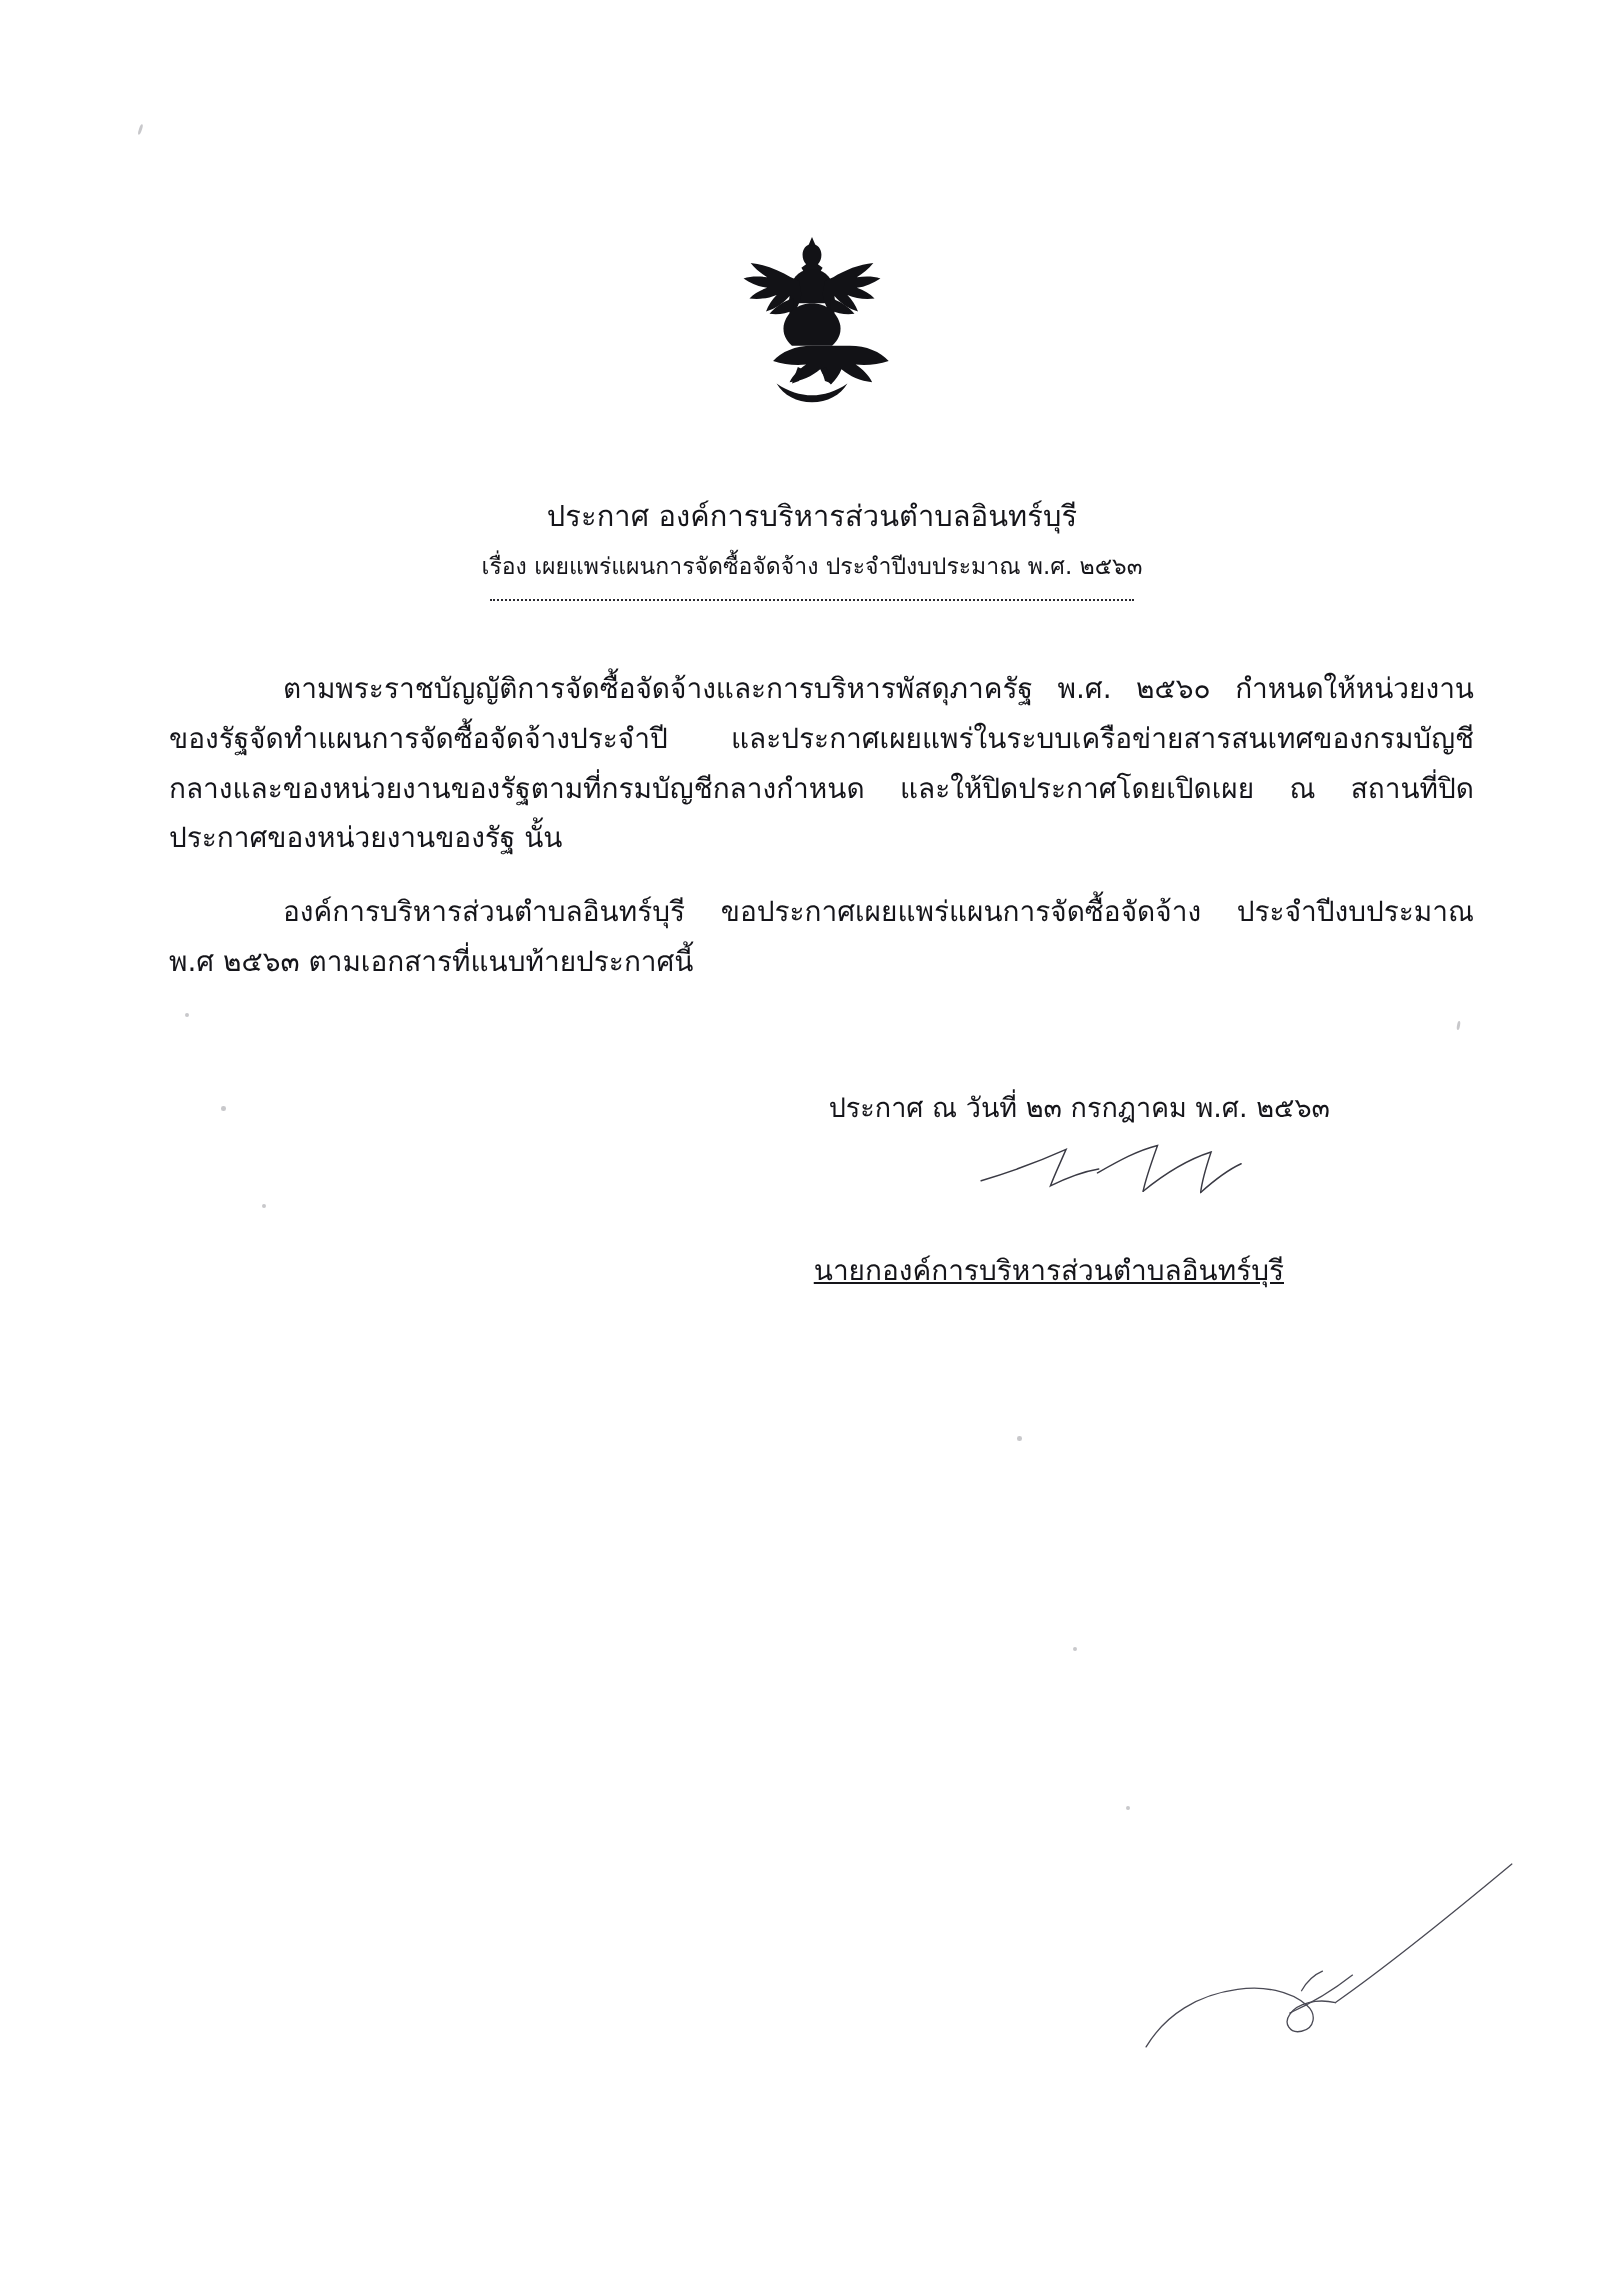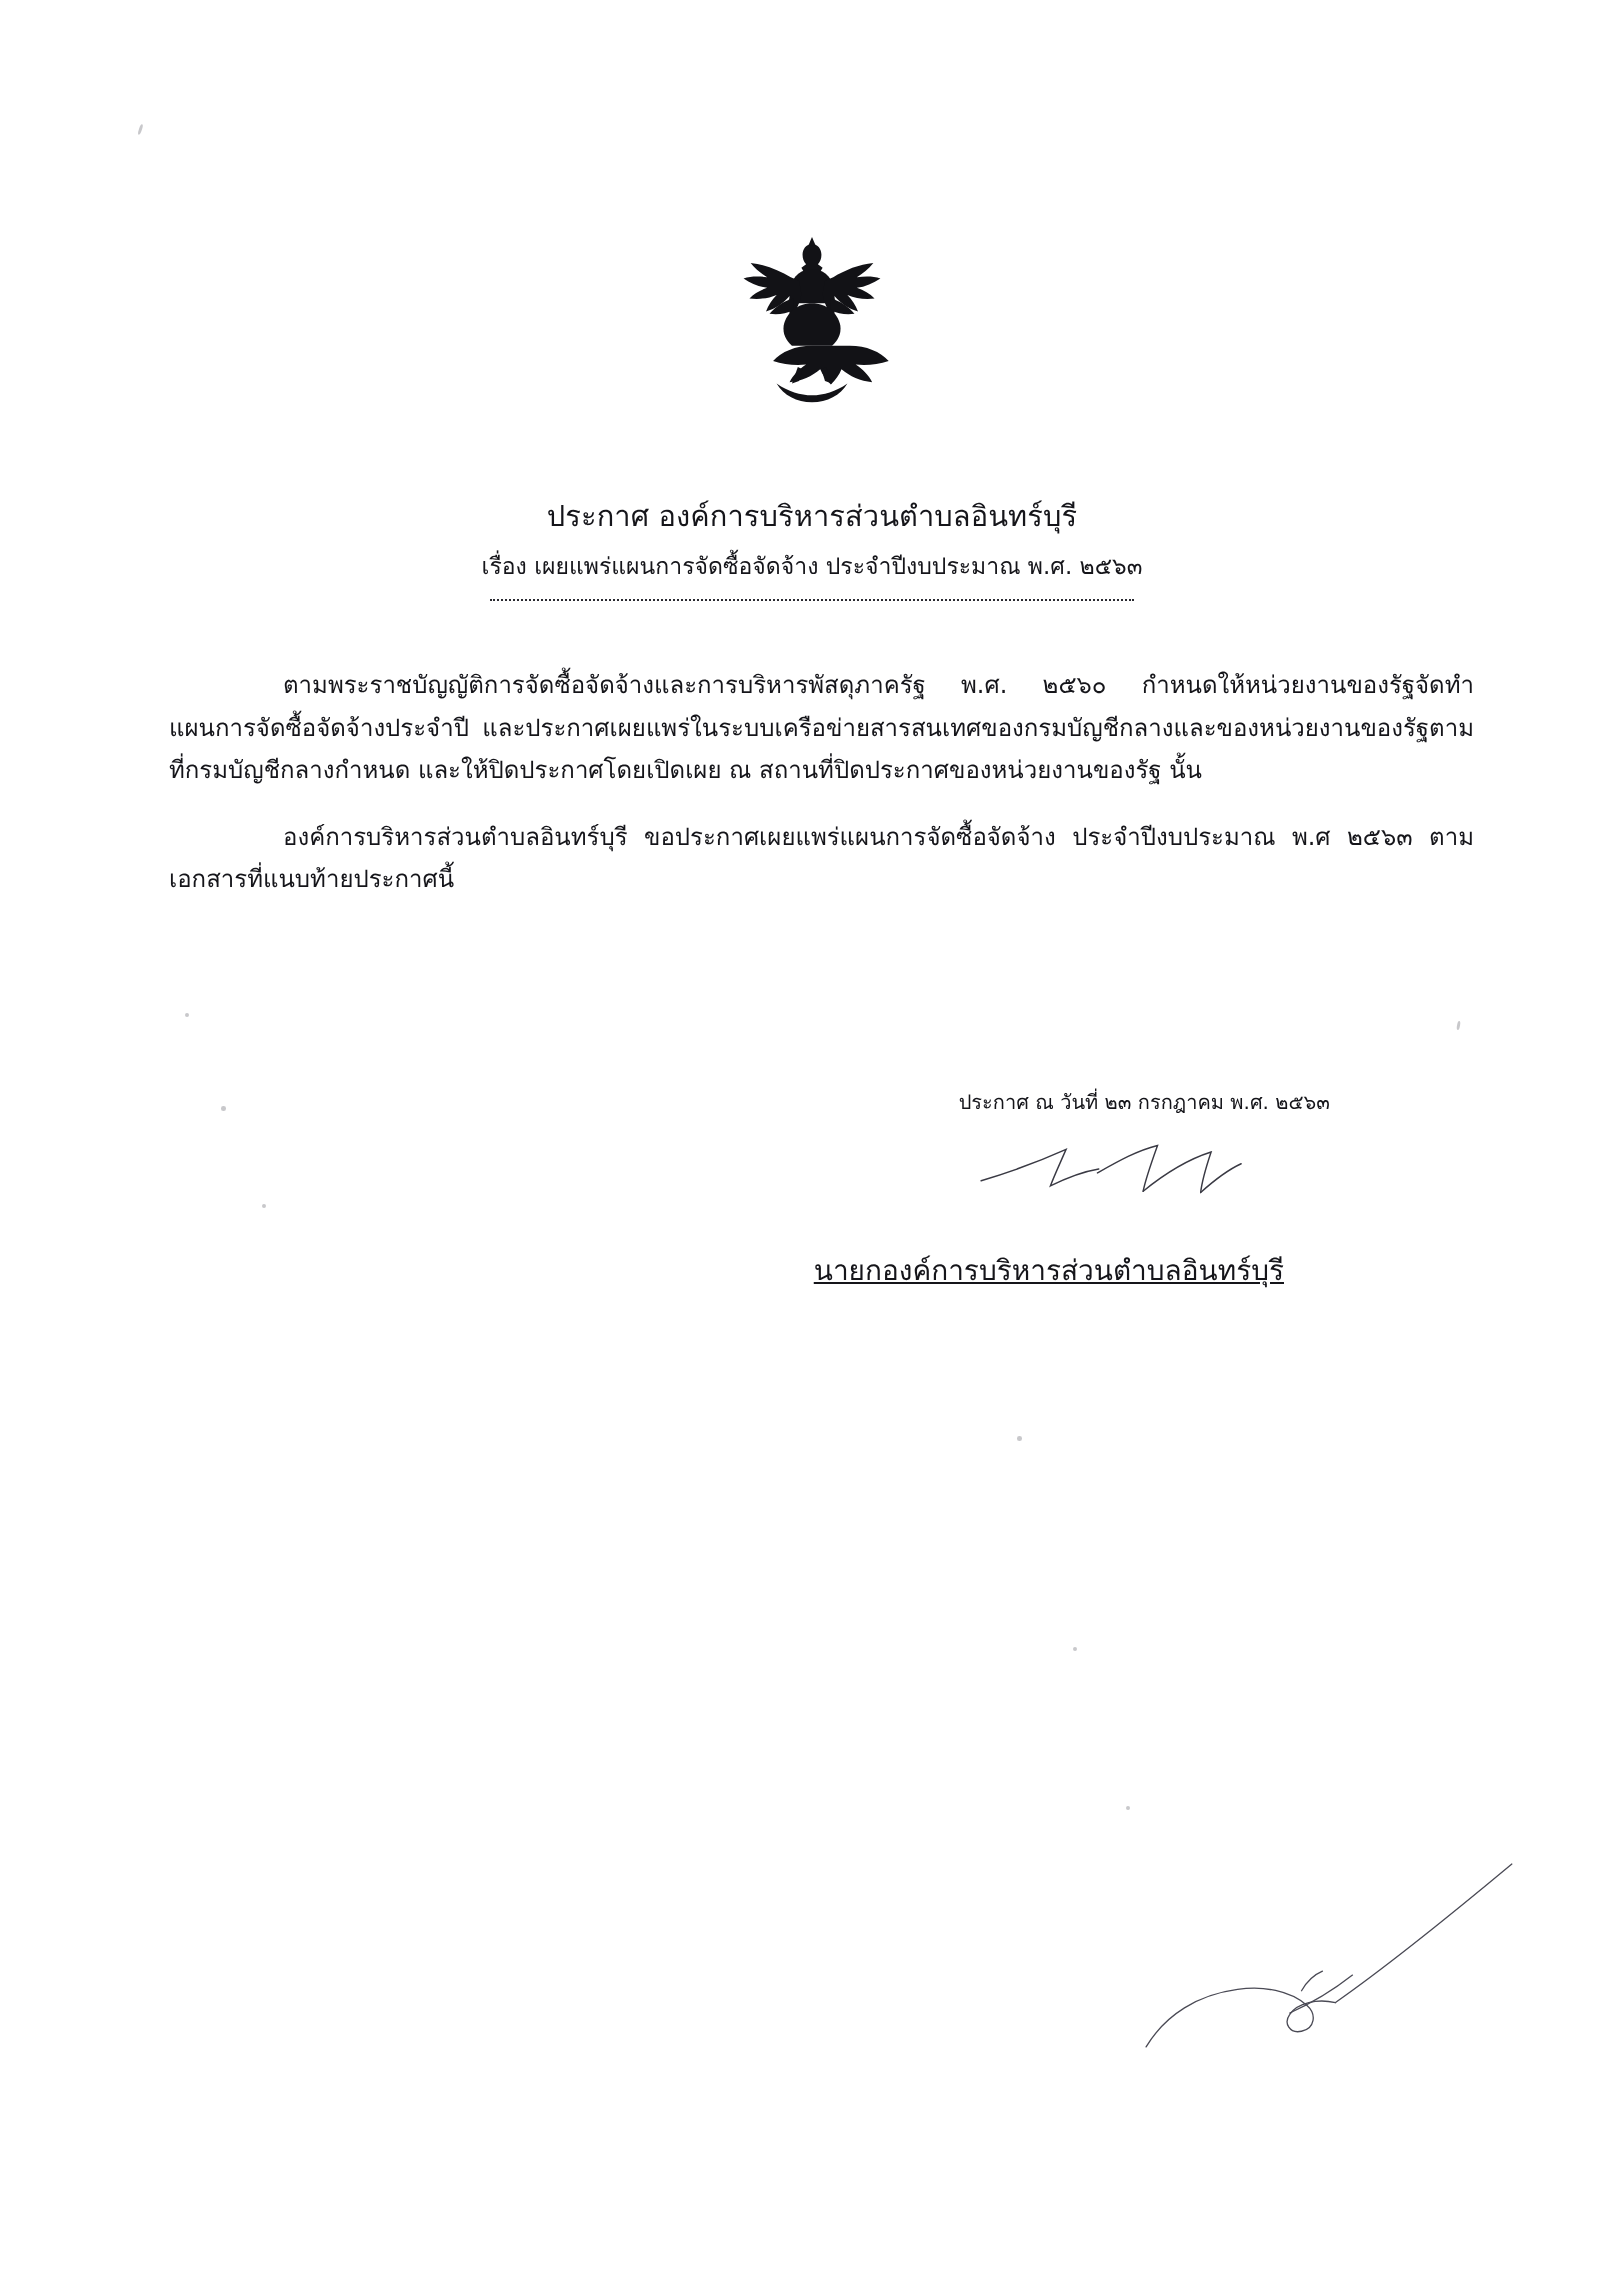--- a/index.html
+++ b/index.html
@@ -69,41 +69,41 @@
   }
 
   
   .body-block {
     position: absolute;
     left: 169px;
     right: 150px;
     top: 664px;
   }
   .para {
-    font-size: 24px;
+    font-size: 28px;
     line-height: 1.78;
     text-align: justify;
     text-justify: inter-word;
     margin: 0 0 6.5px 0;
   }
   .para.indent {
     text-indent: 114px;
   }
   .para-gap {
     height: 17px;
   }
 
   
   .date-line {
     position: absolute;
     top: 1086px;
     left: 0;
     right: 150px;
     text-align: right;
-    font-size: 20px;
+    font-size: 27px;
     padding-right: 144px;
     box-sizing: border-box;
   }
 
   
   .sig-area {
     position: absolute;
     top: 1135px;
     left: 968px;
     width: 366px;

